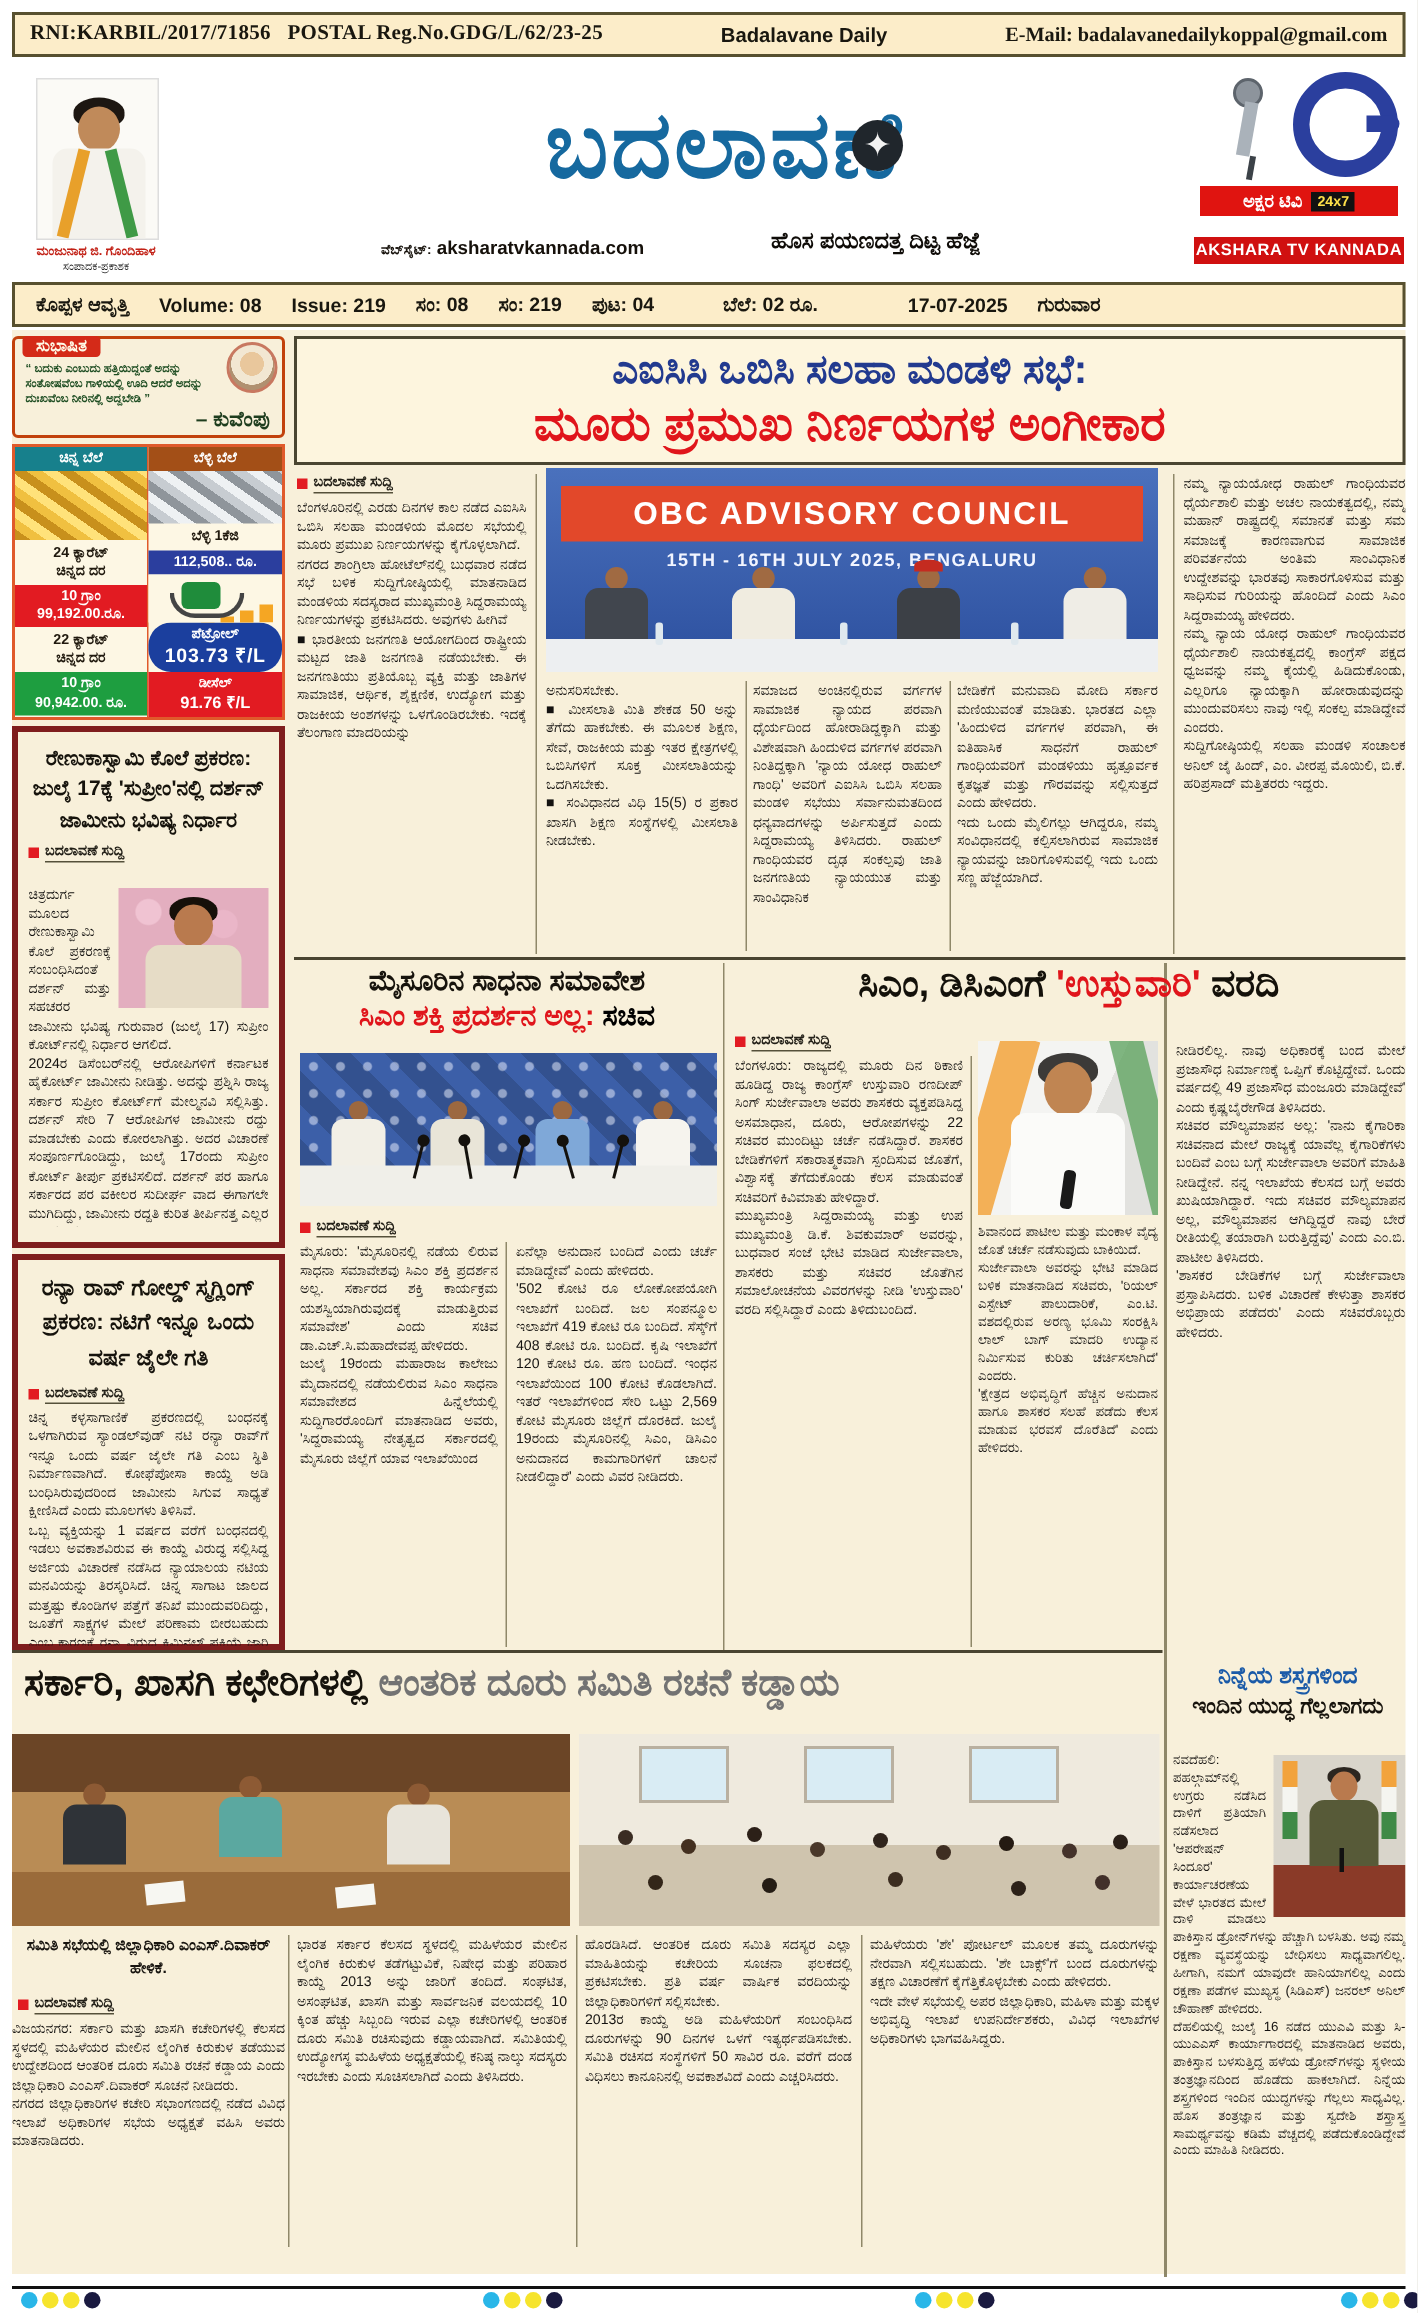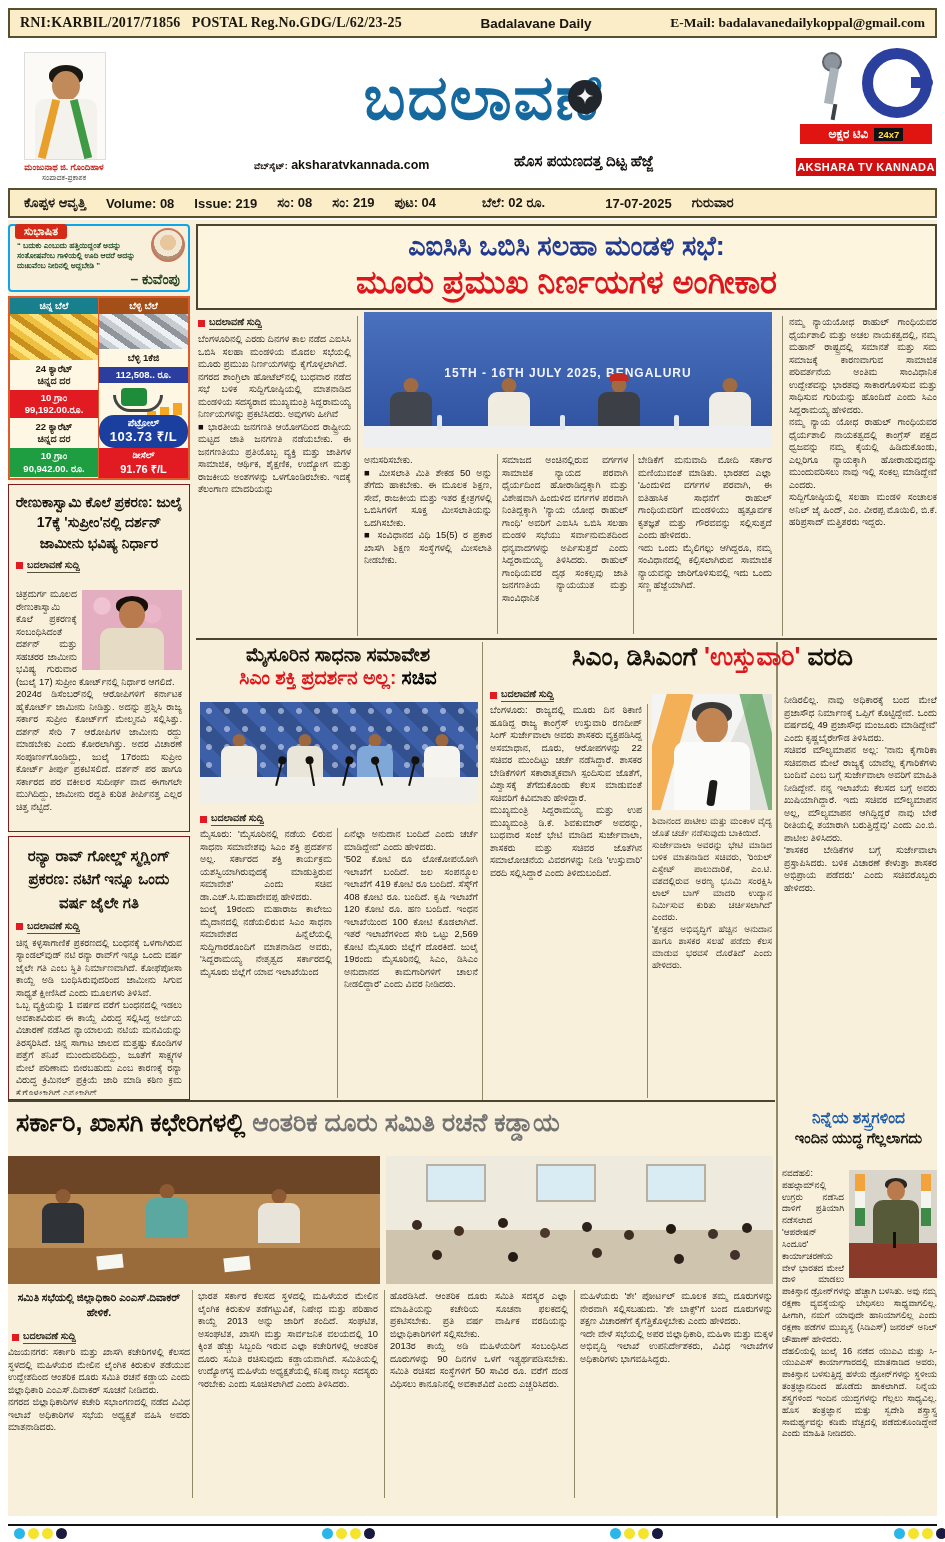--- a/index.html
+++ b/index.html
@@ -61,21 +61,21 @@
   
   .content-bg { background:#f8f0da; }
   .body-txt { font-size:9.4px; line-height:1.33; text-align:justify; color:#141210; overflow:hidden; }
   .byline { display:flex; align-items:center; gap:4px; font-size:9.5px; font-weight:bold; color:#232018; }
   .byline::before { content:""; width:7px; height:7px; background:#e21b22; flex:0 0 auto; }
   .byline b { border-bottom:1px solid #55503a; padding-bottom:1px; font-weight:bold; }
   .vrule { background:#8f8869; }
   .hrule { background:#4a4531; }
 
   
-  .quote-box { border:2px solid #0ea5e9; border-radius:4px; box-sizing:border-box; }
+  .quote-box { border:2px solid #c2410c; border-radius:4px; box-sizing:border-box; }
   .quote-label { position:absolute; top:-2px; left:5px; background:#d42a18; color:#fffbe8; font-size:11px; font-weight:bold; padding:1px 9px; border-radius:3px; }
   .kuvempu { position:absolute; right:3px; top:2px; width:30px; height:30px; border-radius:50%; border:2px solid #c87860;
     background:radial-gradient(circle at 50% 42%, #e9c79c 34%, #f2e7d2 35% 60%, #b09070 61%); }
   .quote-text { position:absolute; left:7px; right:38px; top:15px; font-size:7.7px; line-height:1.3; color:#1e4d22; font-weight:bold; }
   .quote-author { position:absolute; right:8px; bottom:2px; font-size:14px; font-weight:bold; color:#1e3d1e; }
 
   
   .rates-box { border:2px solid #e05a2b; box-sizing:border-box; background:#fdf7e4; display:flex; }
   .rate-col { width:50%; box-sizing:border-box; display:flex; flex-direction:column; }
   .rate-col.gold { border-right:1.5px solid #e05a2b; }
@@ -93,21 +93,21 @@
   .price-box { text-align:center; color:#fff; font-weight:bold; font-size:9.5px; padding:2px 0; line-height:1.3; }
   .price-red { background:#e21b22; }
   .price-green { background:#1e9e40; }
   .price-blue { background:#2b3e9e; }
   .price-petrol { background:#1b3f9e;border-radius:15px; }
   .price-petrol .big { font-size:13px; letter-spacing:.5px; }
   .price-diesel { background:#e21b22; }
   .price-diesel .big { font-size:11px; }
 
   
-  .side-article { border:1px solid #7f1d1d; box-sizing:border-box; }
+  .side-article { border:4px solid #7f1d1d; box-sizing:border-box; }
   .side-head { font-size:14px; font-weight:bold; text-align:center; line-height:1.45; padding:7px 5px 4px; color:#16130c; }
   .side-head.big { font-size:15px; line-height:1.55; }
   .side-byline { margin:2px 7px 3px; }
   .side-body { padding:0 7px; }
   .darshan-photo { float:right; width:100px; height:80px; margin:2px 0 3px 5px;
     background:radial-gradient(circle at 20% 20%, #f0c3d2 8%, transparent 9%),
                radial-gradient(circle at 70% 30%, #eab6c8 10%, transparent 11%),
                radial-gradient(circle at 40% 80%, #f2cdd9 9%, transparent 10%), #e3aebf;
     position:relative; overflow:hidden; }
   .darshan-photo .p-hair { left:34px; top:6px; width:32px; height:18px; background:#161009; }
@@ -327,20 +327,21 @@
   <div class="abs" style="left:198px; top:316px; width:160px; height:320px; border-right:1px solid #8f8869; box-sizing:border-box; padding-right:6px;">
     <div class="byline">
         <b>ಬದಲಾವಣೆ ಸುದ್ದಿ</b>
       </div>
     <div class="body-txt prewrap" style="height:300px; margin-top:3px;">ಬೆಂಗಳೂರಿನಲ್ಲಿ ಎರಡು ದಿನಗಳ ಕಾಲ ನಡೆದ ಎಐಸಿಸಿ ಒಬಿಸಿ ಸಲಹಾ ಮಂಡಳಿಯ ಮೊದಲ ಸಭೆಯಲ್ಲಿ ಮೂರು ಪ್ರಮುಖ ನಿರ್ಣಯಗಳನ್ನು ಕೈಗೊಳ್ಳಲಾಗಿದೆ.
 ನಗರದ ಶಾಂಗ್ರಿಲಾ ಹೋಟೆಲ್‌ನಲ್ಲಿ ಬುಧವಾರ ನಡೆದ ಸಭೆ ಬಳಿಕ ಸುದ್ದಿಗೋಷ್ಠಿಯಲ್ಲಿ ಮಾತನಾಡಿದ ಮಂಡಳಿಯ ಸದಸ್ಯರಾದ ಮುಖ್ಯಮಂತ್ರಿ ಸಿದ್ದರಾಮಯ್ಯ ನಿರ್ಣಯಗಳನ್ನು ಪ್ರಕಟಿಸಿದರು. ಅವುಗಳು ಹೀಗಿವೆ
 ■ ಭಾರತೀಯ ಜನಗಣತಿ ಆಯೋಗದಿಂದ ರಾಷ್ಟ್ರೀಯ ಮಟ್ಟದ ಜಾತಿ ಜನಗಣತಿ ನಡೆಯಬೇಕು. ಈ ಜನಗಣತಿಯು ಪ್ರತಿಯೊಬ್ಬ ವ್ಯಕ್ತಿ ಮತ್ತು ಜಾತಿಗಳ ಸಾಮಾಜಿಕ, ಆರ್ಥಿಕ, ಶೈಕ್ಷಣಿಕ, ಉದ್ಯೋಗ ಮತ್ತು ರಾಜಕೀಯ ಅಂಶಗಳನ್ನು ಒಳಗೊಂಡಿರಬೇಕು. ಇದಕ್ಕೆ ತೆಲಂಗಾಣ ಮಾದರಿಯನ್ನು</div>
   </div>
 
   <div class="abs ph-obc" style="left:364px; top:312px; width:408px; height:136px;">
+    <div class="obc-band">OBC ADVISORY COUNCIL</div>
     <div class="obc-date">15TH - 16TH JULY 2025, BENGALURU</div>
     <div class="fig f1">
         <span class="fh"></span>
         <span class="ft"></span>
       </div>
     <div class="fig f2">
         <span class="fh"></span>
         <span class="ft"></span>
       </div>
     <div class="fig f3">

